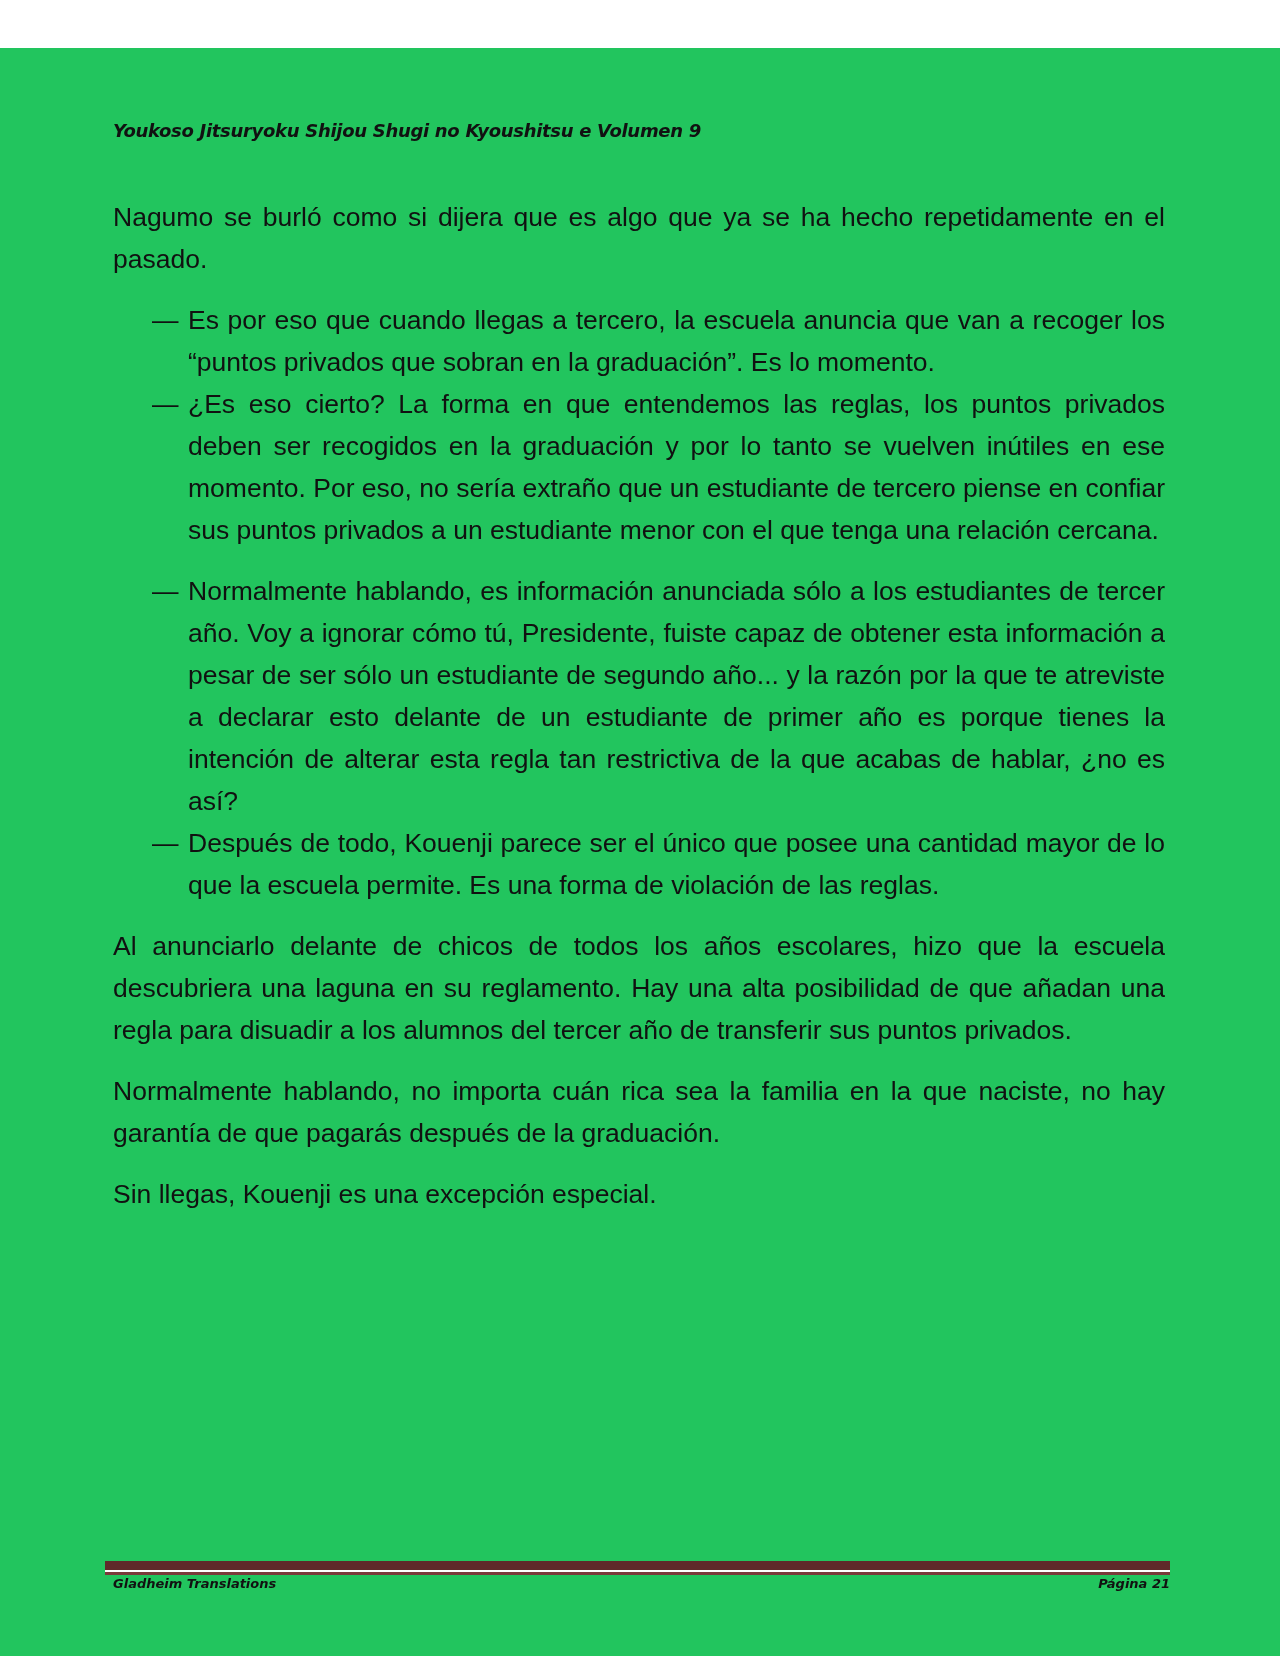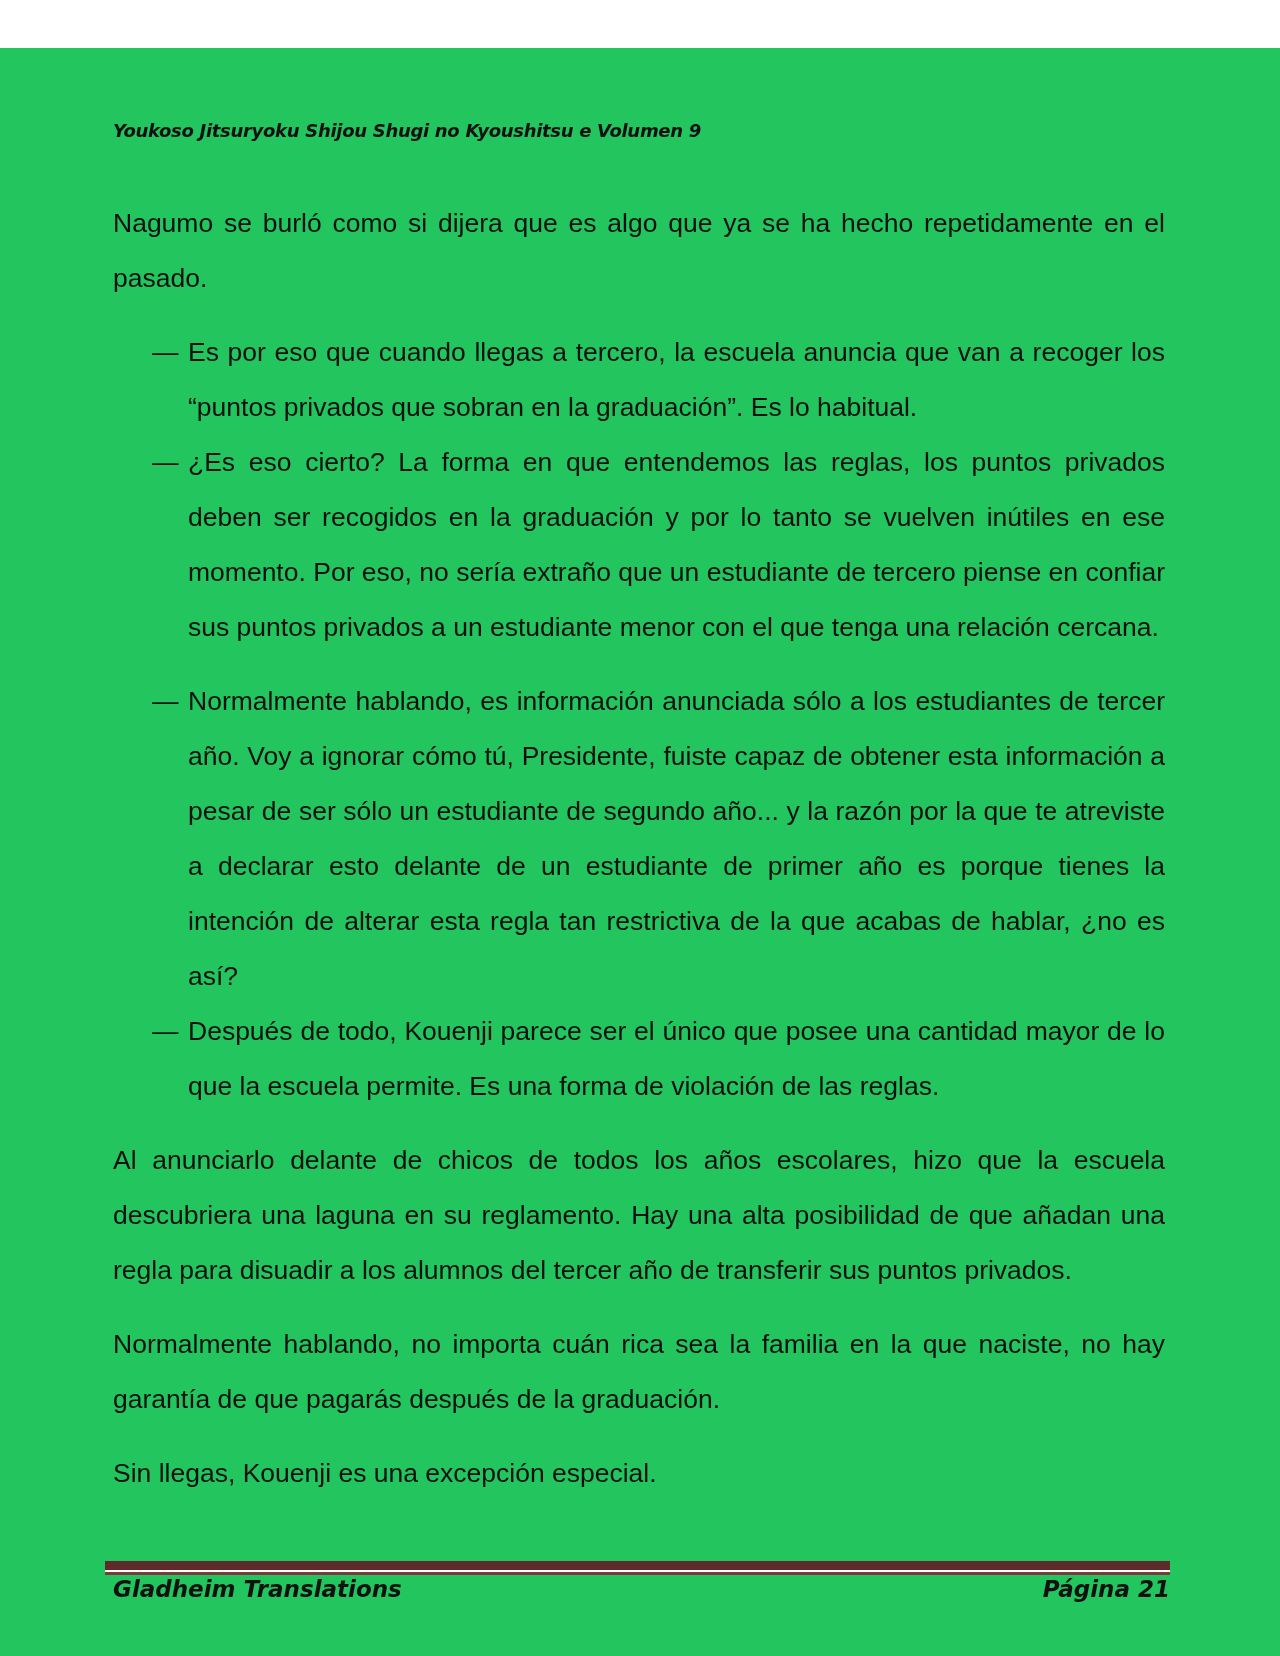--- a/index.html
+++ b/index.html
@@ -5,52 +5,52 @@
   html, body { margin: 0; padding: 0; background: #ffffff; }
   body { width: 1280px; height: 1656px; position: relative; overflow: hidden; }
   .page { position: absolute; left: 0; top: 0; width: 1280px; height: 1656px; background: #22c55e; margin-top: 48px; }
   .running-header {
     position: absolute; left: 113px; top: 72px;
     font-family: "DejaVu Sans", sans-serif; font-weight: bold; font-style: italic;
     font-size: 18px; color: #111; letter-spacing: -0.3px;
   }
   .body {
     position: absolute; left: 113px; top: 148px; width: 1052px;
-    font-family: "Liberation Sans", sans-serif; font-size: 26.5px; line-height: 55px;
+    font-family: "Liberation Sans", sans-serif; font-size: 26.5px; line-height: 42px;
     color: #111; text-align: justify;
   }
   .para { margin: 0 0 19px 0; }
   .dlg-block { margin: 0 0 19px 0; }
   .dlg { position: relative; padding-left: 75px; margin: 0; }
   .dlg .dash { position: absolute; left: 39px; top: 0; }
   .footer-rule {
     position: absolute; left: 105px; top: 1513px; width: 1065px; height: 9px;
     background: #5f2a2a; border-bottom: 2px solid #ffffff; box-shadow: 0 3px 0 #7a3a3a;
   }
   .footer-left, .footer-right {
     position: absolute; top: 1528px;
     font-family: "DejaVu Sans", sans-serif; font-weight: bold; font-style: italic;
-    font-size: 23px; color: #111;
+    font-size: 13px; color: #111;
   }
   .footer-left { left: 113px; }
   .footer-right { right: 110px; }
 </style>
 </head>
 <body>
 
 <div class="page">
   <div class="running-header">Youkoso Jitsuryoku Shijou Shugi no Kyoushitsu e Volumen 9</div>
 
   <div class="body">
     <p class="para">Nagumo se burló como si dijera que es algo que ya se ha hecho repetidamente en el pasado.</p>
 
     <div class="dlg-block">
       <p class="dlg">
         <span class="dash">—</span>
-        <span>Es por eso que cuando llegas a tercero, la escuela anuncia que van a recoger los “puntos privados que sobran en la graduación”. Es lo habitual.</span>
+        <span>Es por eso que cuando llegas a tercero, la escuela anuncia que van a recoger los “puntos privados que sobran en la graduación”. Es lo momento.</span>
       </p>
       <p class="dlg">
         <span class="dash">—</span>
         <span>¿Es eso cierto? La forma en que entendemos las reglas, los puntos privados deben ser recogidos en la graduación y por lo tanto se vuelven inútiles en ese momento. Por eso, no sería extraño que un estudiante de tercero piense en confiar sus puntos privados a un estudiante menor con el que tenga una relación cercana.</span>
       </p>
     </div>
 
 
     <div class="dlg-block">
       <p class="dlg">

